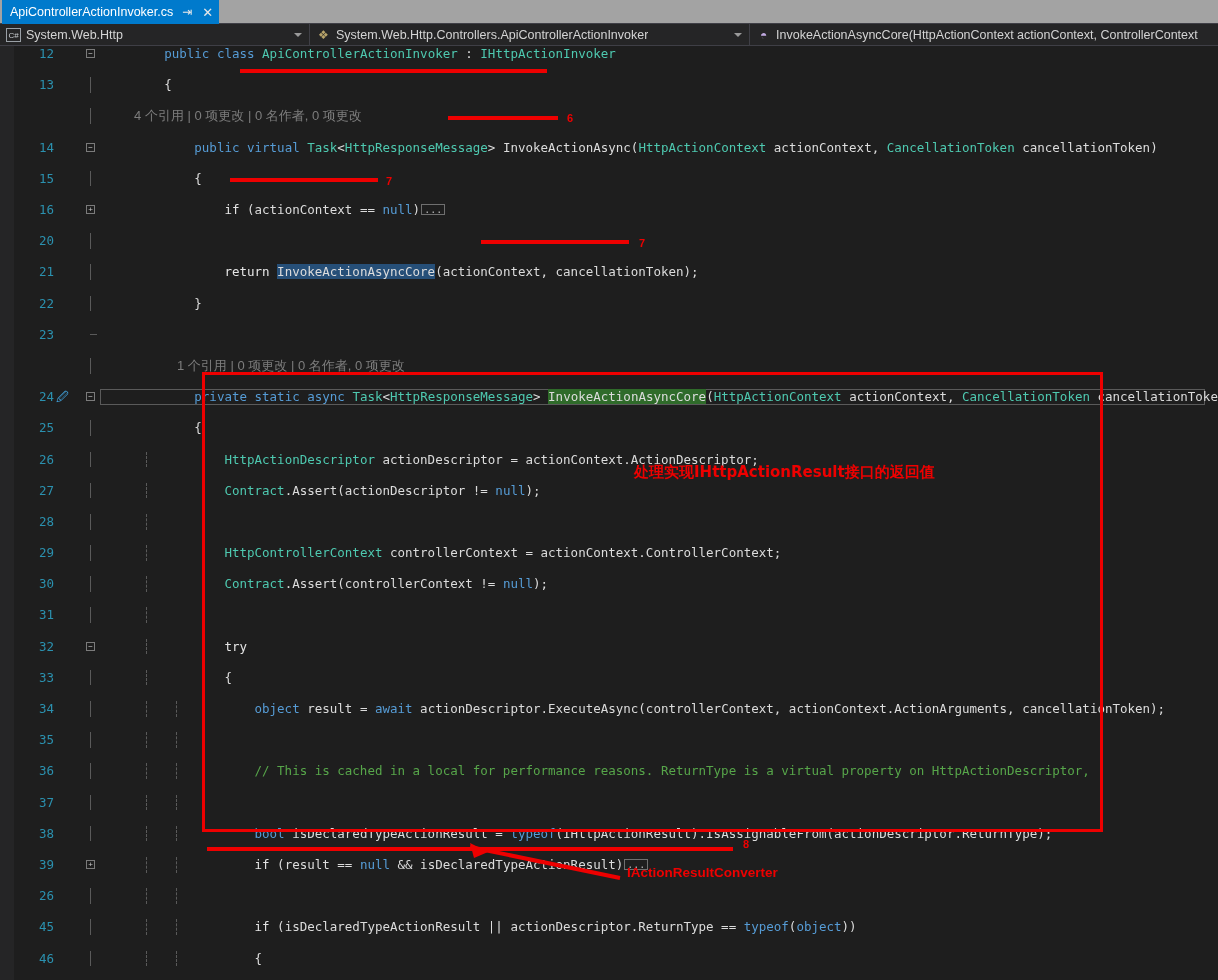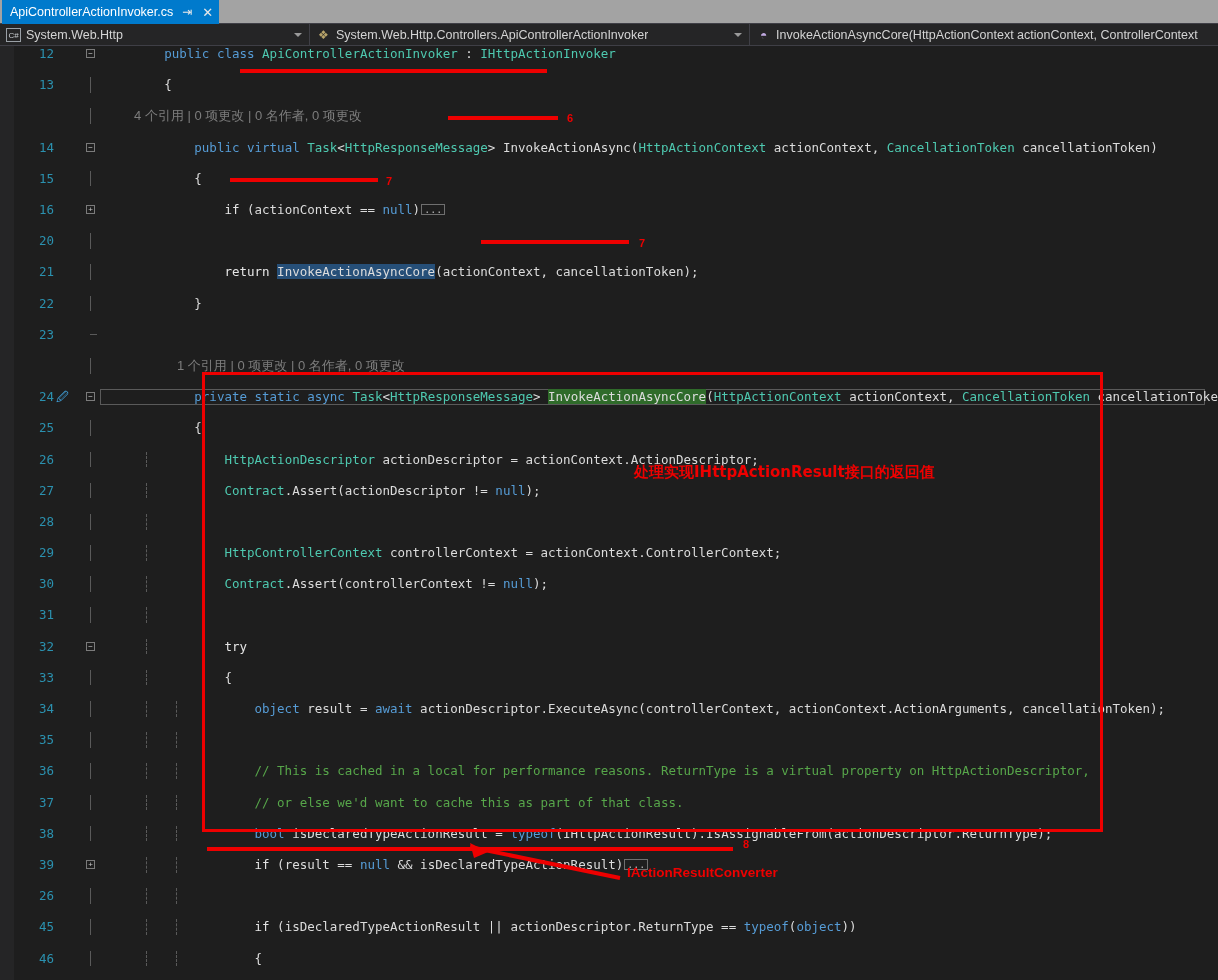--- a/index.html
+++ b/index.html
@@ -223,21 +223,21 @@
         <div class="row" style="top: 218.4px;"><span class="lnum">27</span><span class="foldline"></span><span class="guide" style="left: 146.08px;"></span><span class="codetext"><span class="txt">                </span><span class="type">Contract</span><span class="txt">.Assert(actionDescriptor != </span><span class="kw">null</span><span class="txt">);</span></span></div>
         <div class="row" style="top: 234px;"><span class="lnum">28</span><span class="foldline"></span><span class="guide" style="left: 146.08px;"></span></div>
         <div class="row" style="top: 249.6px;"><span class="lnum">29</span><span class="foldline"></span><span class="guide" style="left: 146.08px;"></span><span class="codetext"><span class="txt">                </span><span class="type">HttpControllerContext</span><span class="txt"> controllerContext = actionContext.ControllerContext;</span></span></div>
         <div class="row" style="top: 265.2px;"><span class="lnum">30</span><span class="foldline"></span><span class="guide" style="left: 146.08px;"></span><span class="codetext"><span class="txt">                </span><span class="type">Contract</span><span class="txt">.Assert(controllerContext != </span><span class="kw">null</span><span class="txt">);</span></span></div>
         <div class="row" style="top: 280.8px;"><span class="lnum">31</span><span class="foldline"></span><span class="guide" style="left: 146.08px;"></span></div>
         <div class="row" style="top: 296.4px;"><span class="lnum">32</span><span class="fold">−</span><span class="guide" style="left: 146.08px;"></span><span class="codetext"><span class="txt">                </span><span class="ctl">try</span></span></div>
         <div class="row" style="top: 312px;"><span class="lnum">33</span><span class="foldline"></span><span class="guide" style="left: 146.08px;"></span><span class="codetext"><span class="txt">                {</span></span></div>
         <div class="row" style="top: 327.6px;"><span class="lnum">34</span><span class="foldline"></span><span class="guide" style="left: 146.08px;"></span><span class="guide" style="left: 176.16px;"></span><span class="codetext"><span class="txt">                    </span><span class="kw">object</span><span class="txt"> result = </span><span class="kw">await</span><span class="txt"> actionDescriptor.ExecuteAsync(controllerContext, actionContext.ActionArguments, cancellationToken);</span></span></div>
         <div class="row" style="top: 343.2px;"><span class="lnum">35</span><span class="foldline"></span><span class="guide" style="left: 146.08px;"></span><span class="guide" style="left: 176.16px;"></span></div>
         <div class="row" style="top: 358.8px;"><span class="lnum">36</span><span class="foldline"></span><span class="guide" style="left: 146.08px;"></span><span class="guide" style="left: 176.16px;"></span><span class="codetext"><span class="txt">                    </span><span class="cmt">// This is cached in a local for performance reasons. ReturnType is a virtual property on HttpActionDescriptor,</span></span></div>
-        <div class="row" style="top: 374.4px;"><span class="lnum">37</span><span class="foldline"></span><span class="guide" style="left: 146.08px;"></span><span class="guide" style="left: 176.16px;"></span><span class="codetext"><span class="txt">                    </span><span class="cmt">// or else we'd want to cache this as part of that class.</span></span></div>
+        <div class="row" style="top: 374.4px;"><span class="lnum">37</span><span class="foldline"></span><span class="guide" style="left: 146.08px;"></span><span class="guide" style="left: 176.16px;"></span><span class="codetext"><span class="txt">                    </span></span></div>
         <div class="row" style="top: 390px;"><span class="lnum">38</span><span class="foldline"></span><span class="guide" style="left: 146.08px;"></span><span class="guide" style="left: 176.16px;"></span><span class="codetext"><span class="txt">                    </span><span class="kw">bool</span><span class="txt"> isDeclaredTypeActionResult = </span><span class="kw">typeof</span><span class="txt">(IHttpActionResult).IsAssignableFrom(actionDescriptor.ReturnType);</span></span></div>
         <div class="row" style="top: 405.6px;"><span class="lnum">39</span><span class="fold">+</span><span class="guide" style="left: 146.08px;"></span><span class="guide" style="left: 176.16px;"></span><span class="codetext"><span class="txt">                    </span><span class="ctl">if</span><span class="txt"> (result == </span><span class="kw">null</span><span class="txt"> &amp;&amp; isDeclaredTypeActionResult)</span><span class="ellipsis">...</span></span></div>
         <div class="row" style="top: 421.2px;"><span class="lnum">26</span><span class="foldline"></span><span class="guide" style="left: 146.08px;"></span><span class="guide" style="left: 176.16px;"></span></div>
         <div class="row" style="top: 436.8px;"><span class="lnum">45</span><span class="foldline"></span><span class="guide" style="left: 146.08px;"></span><span class="guide" style="left: 176.16px;"></span><span class="codetext"><span class="txt">                    </span><span class="ctl">if</span><span class="txt"> (isDeclaredTypeActionResult || actionDescriptor.ReturnType == </span><span class="kw">typeof</span><span class="txt">(</span><span class="kw">object</span><span class="txt">))</span></span></div>
         <div class="row" style="top: 452.4px;"><span class="lnum">46</span><span class="foldline"></span><span class="guide" style="left: 146.08px;"></span><span class="guide" style="left: 176.16px;"></span><span class="codetext"><span class="txt">                    {</span></span></div>
       </div>
 
     <div id="ann-layer">
         <div class="uline" style="left: 240px; top: 23px; width: 307px; background: rgb(238, 0, 0);"></div>
         <div class="uline" style="left: 448px; top: 70px; width: 110px; background: rgb(238, 0, 0);"></div>

